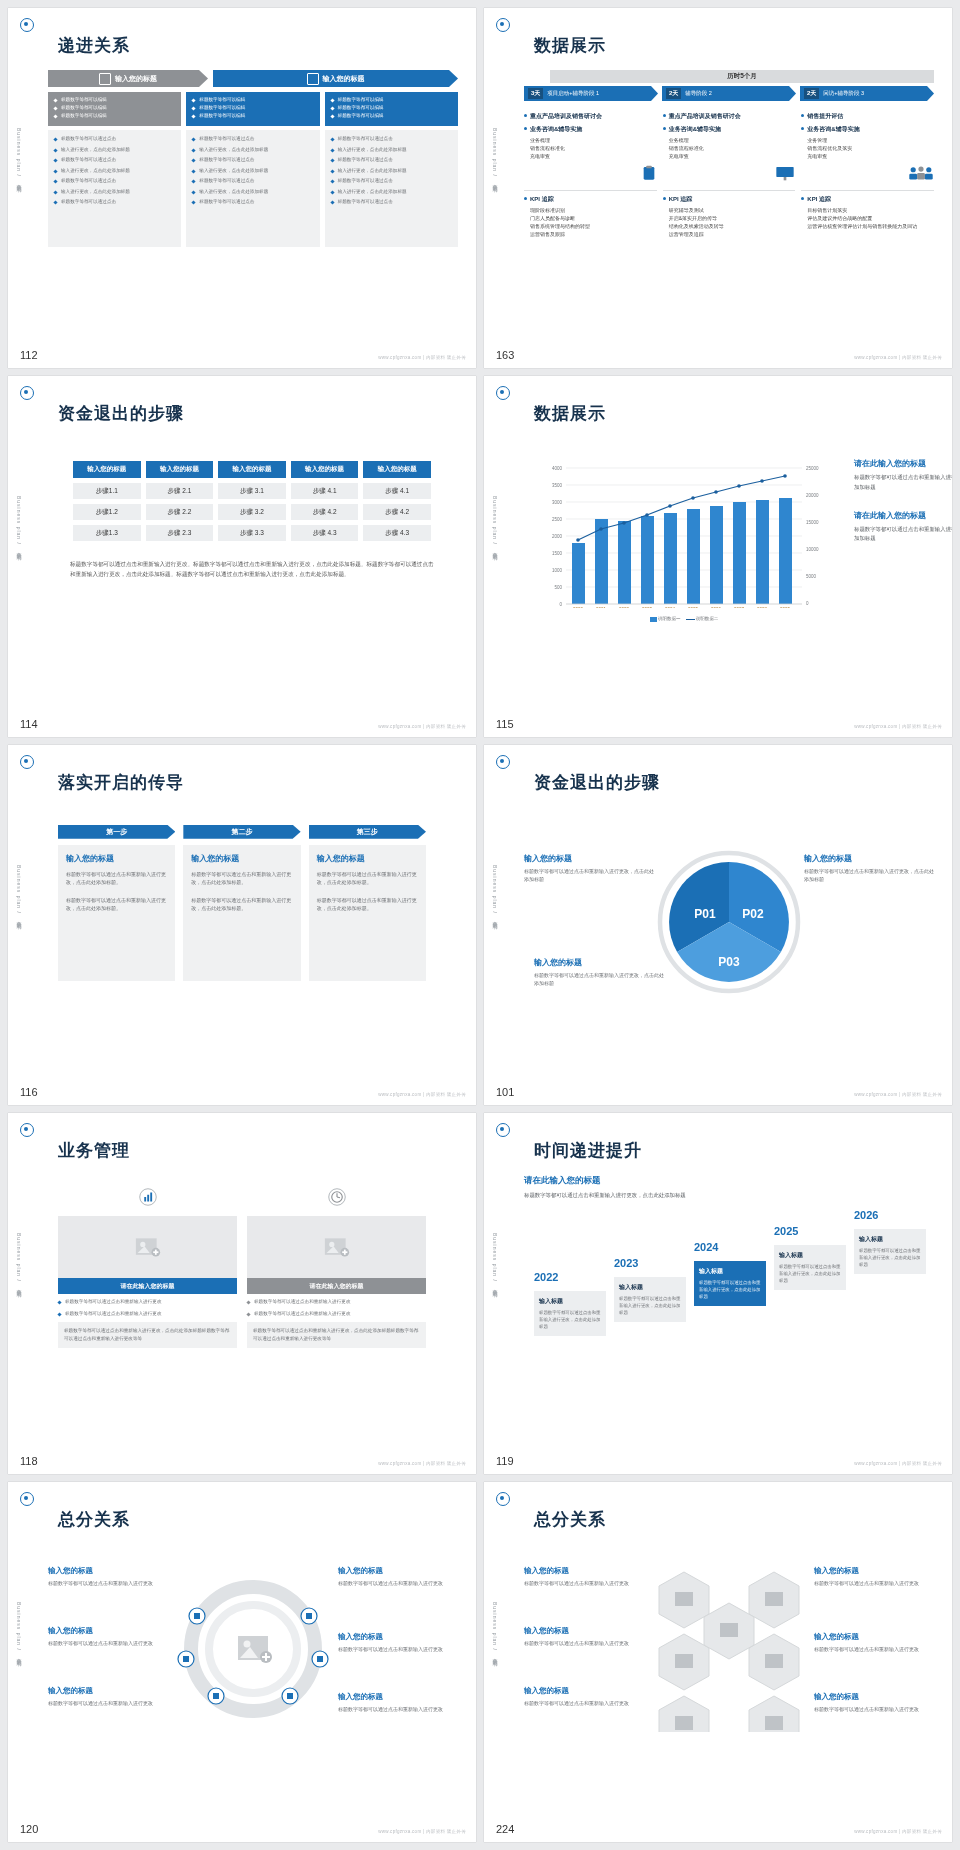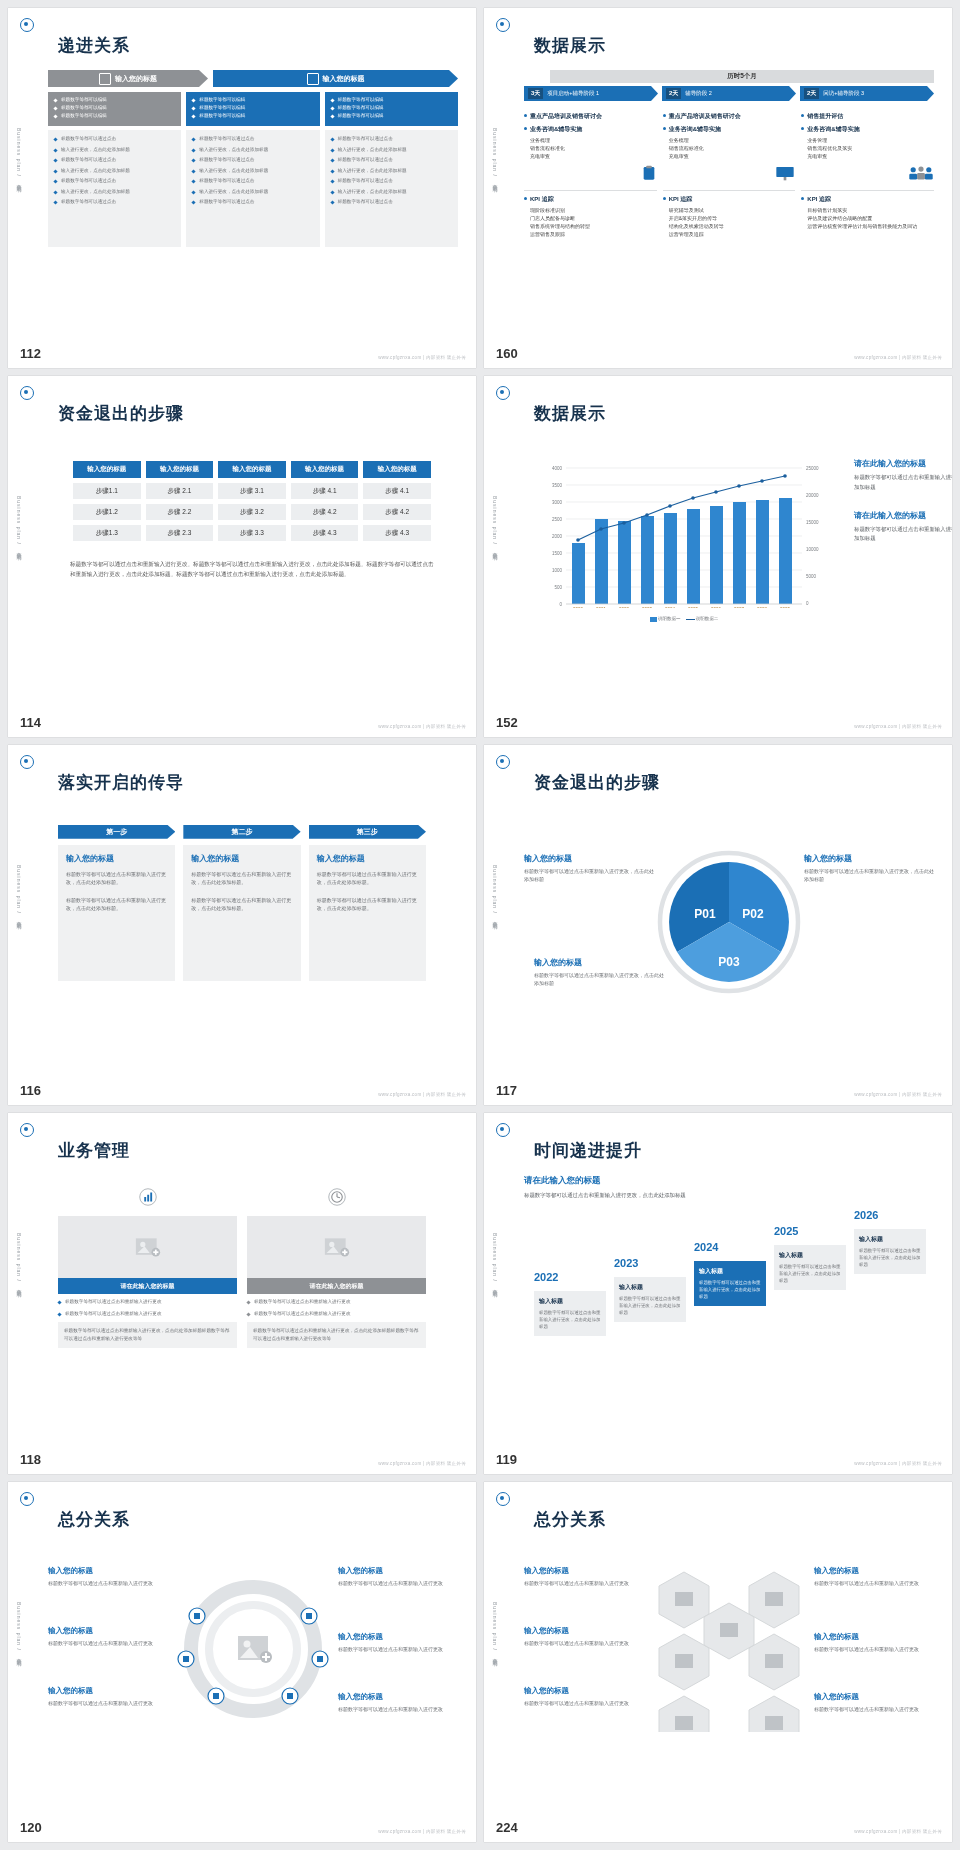--- a/index.html
+++ b/index.html
@@ -2,21 +2,21 @@
 <html><head>
 <meta charset="utf-8">
 <style>
   html,body{margin:0;padding:0;background:#e9eaec;font-family:"Liberation Sans","DejaVu Sans",sans-serif;}
   #page{width:960px;height:1850px;position:relative;background:#e9eaec;box-sizing:border-box;padding:8px;}
   .grid{display:grid;grid-template-columns:1fr 1fr;grid-template-rows:repeat(5,1fr);gap:8px;width:944px;height:1834px;}
   .slide{background:#fff;position:relative;overflow:hidden;box-shadow:0 0 1px rgba(0,0,0,.25);}
   .slide .side{position:absolute;left:8px;top:120px;writing-mode:vertical-rl;font-size:5px;color:#9aa0a6;letter-spacing:1px;}
   .slide .corner{position:absolute;left:12px;top:10px;width:12px;height:12px;border-radius:50%;border:1.5px solid #1b6fb5;}
   .slide .corner:after{content:"";position:absolute;left:3px;top:3px;width:4px;height:4px;border-radius:50%;background:#1b6fb5;}
-  .slide .pgnum{position:absolute;left:12px;bottom:7px;font-size:13px;font-weight:bold;color:#333;}
+  .slide .pgnum{position:absolute;left:12px;bottom:7px;font-size:11px;font-weight:normal;color:#333;}
   .slide .foot{position:absolute;right:10px;bottom:8px;font-size:4.5px;color:#b9bcc0;letter-spacing:.3px;}
   .slide h2{position:absolute;left:50px;top:26px;margin:0;font-size:17px;font-weight:bold;color:#17324d;letter-spacing:1px;}
   .body{position:absolute;left:40px;right:18px;top:62px;bottom:24px;}
 
   
   .bluebar{background:#1b6fb5;color:#fff;font-size:7px;font-weight:bold;text-align:center;}
   .greybar{background:#8e9195;color:#fff;font-size:7px;font-weight:bold;text-align:center;}
   .tiny{font-size:5px;line-height:1.6;color:#6d7074;}
 
   
@@ -171,21 +171,21 @@
           </div>
         </div>
       </div>
     </div>
   </div>
 
   <div class="slide s113">
     <div class="corner"></div>
     <div class="side">Business plan / 商业计划书</div>
     <h2>数据展示</h2>
-    <div class="pgnum">160</div>
+    <div class="pgnum">163</div>
     <div class="foot">www.cpfgznxa.com | 内部资料 禁止外传</div>
     <div class="body">
       <div class="banner">
             <span>历时5个月</span>
           </div>
       <div class="steps">
         <div class="stp">
               <span class="d">3天</span>
               <span class="stl">项目启动+辅导阶段 1</span>
             </div>
@@ -303,21 +303,21 @@
       </tbody>
           </table>
       <p>标题数字等都可以通过点击和重新输入进行更改。标题数字等都可以通过点击和重新输入进行更改，点击此处添加标题。标题数字等都可以通过点击和重新输入进行更改，点击此处添加标题。标题数字等都可以通过点击和重新输入进行更改，点击此处添加标题。</p>
     </div>
   </div>
 
   <div class="slide s115">
     <div class="corner"></div>
     <div class="side">Business plan / 商业计划书</div>
     <h2>数据展示</h2>
-    <div class="pgnum">152</div>
+    <div class="pgnum">115</div>
     <div class="foot">www.cpfgznxa.com | 内部资料 禁止外传</div>
     <div class="body">
       <div class="chartwrap">
         <svg width="300" height="150" viewBox="0 0 300 150">
           <g stroke="#e2e4e6" stroke-width="0.6">
             <line x1="32" y1="10" x2="268" y2="10"></line>
                 <line x1="32" y1="27" x2="268" y2="27"></line>
             <line x1="32" y1="44" x2="268" y2="44"></line>
                 <line x1="32" y1="61" x2="268" y2="61"></line>
             <line x1="32" y1="78" x2="268" y2="78"></line>
@@ -429,21 +429,21 @@
           <p>标题数字等都可以通过点击和重新输入进行更改，点击此处添加标题。</p>
         </div>
       </div>
     </div>
   </div>
 
   <div class="slide s117">
     <div class="corner"></div>
     <div class="side">Business plan / 商业计划书</div>
     <h2>资金退出的步骤</h2>
-    <div class="pgnum">117</div>
+    <div class="pgnum">101</div>
     <div class="foot">www.cpfgznxa.com | 内部资料 禁止外传</div>
     <div class="body">
       <svg width="150" height="150" viewBox="0 0 100 100" style="position:absolute;left:50%;top:40px;transform:translateX(-50%)">
         <circle cx="50" cy="50" r="46" fill="none" stroke="#dfe2e5" stroke-width="3"></circle>
         <path d="M50,50 L50,10 A40,40 0 0,0 15.4,70 Z" fill="#1b6fb5"></path>
         <path d="M50,50 L50,10 A40,40 0 0,1 84.6,70 Z" fill="#2f86cf"></path>
         <path d="M50,50 L84.6,70 A40,40 0 0,1 15.4,70 Z" fill="#4d9ede"></path>
         <text x="34" y="47" fill="#fff" font-size="8" font-weight="bold" font-family="Liberation Sans" text-anchor="middle">P01</text>
         <text x="66" y="47" fill="#fff" font-size="8" font-weight="bold" font-family="Liberation Sans" text-anchor="middle">P02</text>
         <text x="50" y="79" fill="#fff" font-size="8" font-weight="bold" font-family="Liberation Sans" text-anchor="middle">P03</text>

